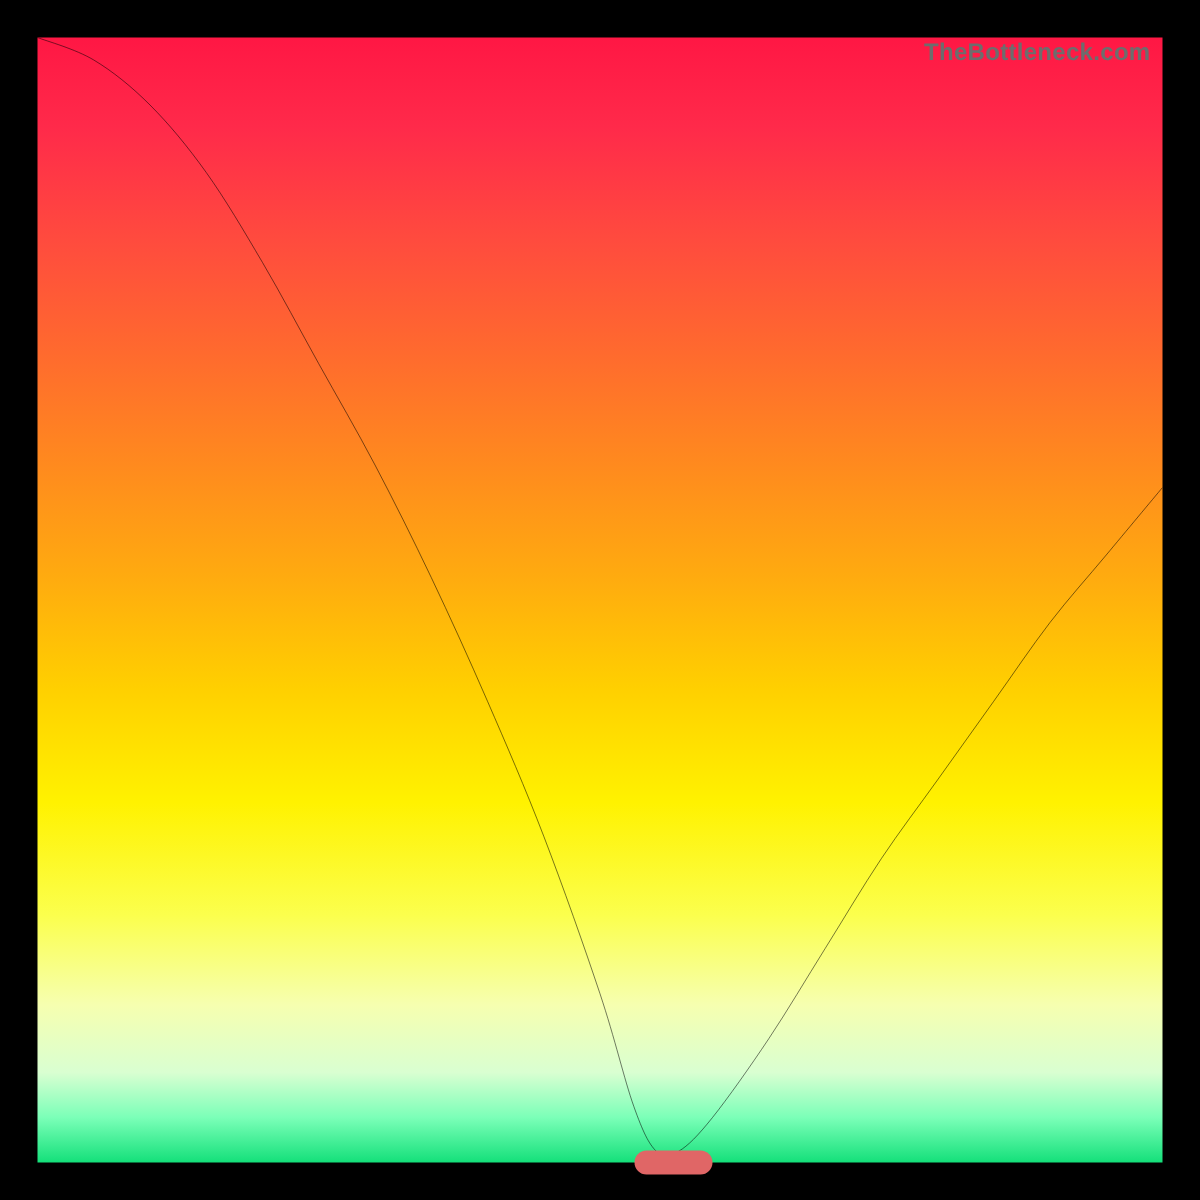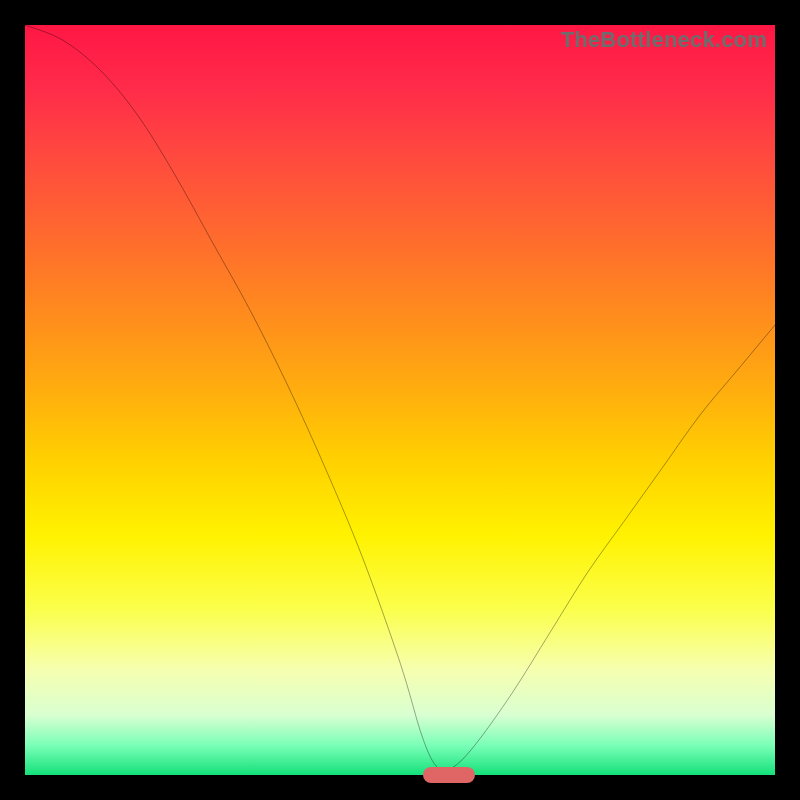--- a/index.html
+++ b/index.html
@@ -37,21 +37,21 @@
       #f6ffb0 86%,
       #d9ffd1 92%,
       #7bffb8 96%,
       #14e07a 100%
     );
   }
   .watermark {
     position: absolute;
     top: 2px;
     right: 8px;
-    font-size: 22px;
+    font-size: 16px;
     font-weight: 600;
     color: #6d6d6d;
     letter-spacing: 0.2px;
     user-select: none;
     text-align: center;
   }
   .curve-svg {
     position: absolute;
     inset: 0;
     width: 100%;

